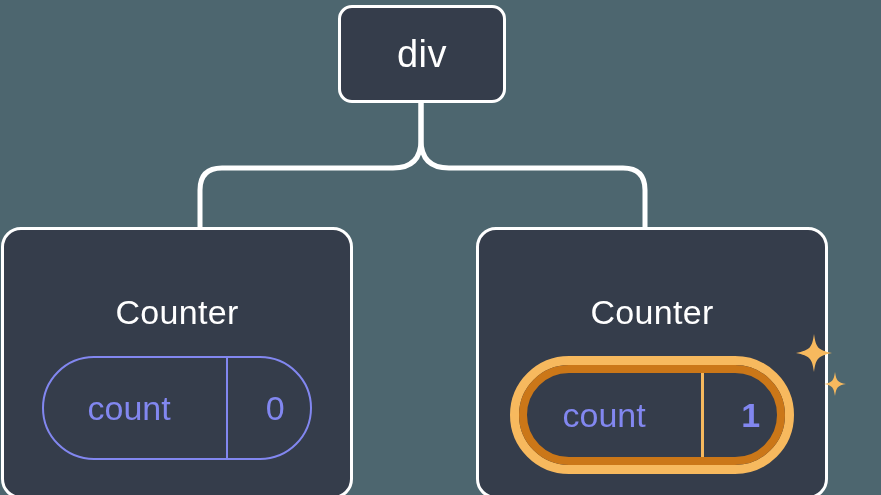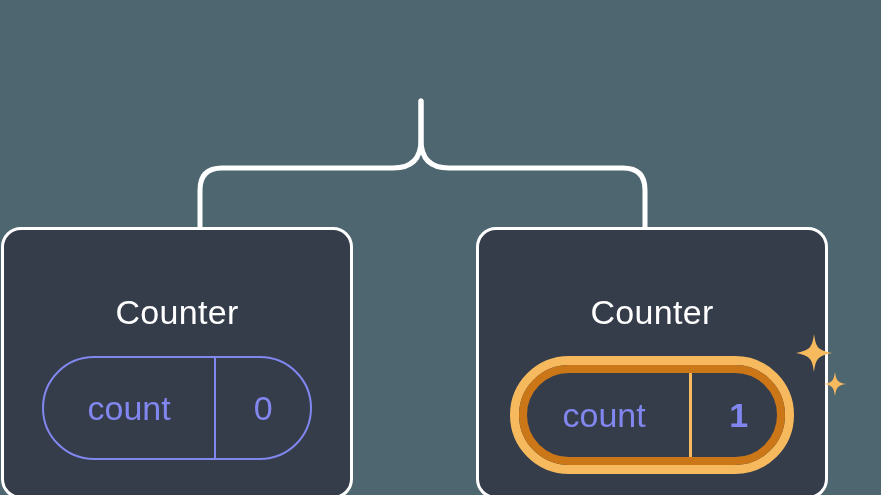--- a/index.html
+++ b/index.html
@@ -81,20 +81,21 @@
     margin-top: 27px;
   }
 
   .pill {
     position: relative;
     box-sizing: border-box;
     display: flex;
     align-items: stretch;
     border-radius: 999px;
     background: #353d4b;
+    gap: 12px;
   }
 
   
   .pill-plain {
     width: 270px;
     height: 104px;
     border: 2px solid #8287f0;
   }
 
   .pill-plain .pill-key,
@@ -157,20 +158,23 @@
 <body>
 
 <div id="stage">
 
   <svg id="connectors" viewBox="0 0 881 495" xmlns="http://www.w3.org/2000/svg">
 
     <path d="M 421 101 L 421 140 Q 421 168 449 168 L 623 168 Q 645 168 645 190 L 645 229" fill="none" stroke="#ffffff" stroke-width="5" stroke-linecap="round"></path>
     <path d="M 421 101 L 421 140 Q 421 168 393 168 L 222 168 Q 200 168 200 190 L 200 229" fill="none" stroke="#ffffff" stroke-width="5" stroke-linecap="round"></path>
   </svg>
 
+  <div class="node node-root">
+    <span class="node-title">div</span>
+  </div>
 
   <div class="node node-child node-child-left">
     <span class="node-title">Counter</span>
 
     <div class="pill-wrap">
       <div class="pill pill-plain">
         <span class="pill-key">count</span>
         <span class="pill-divider"></span>
         <span class="pill-val">0</span>
       </div>

